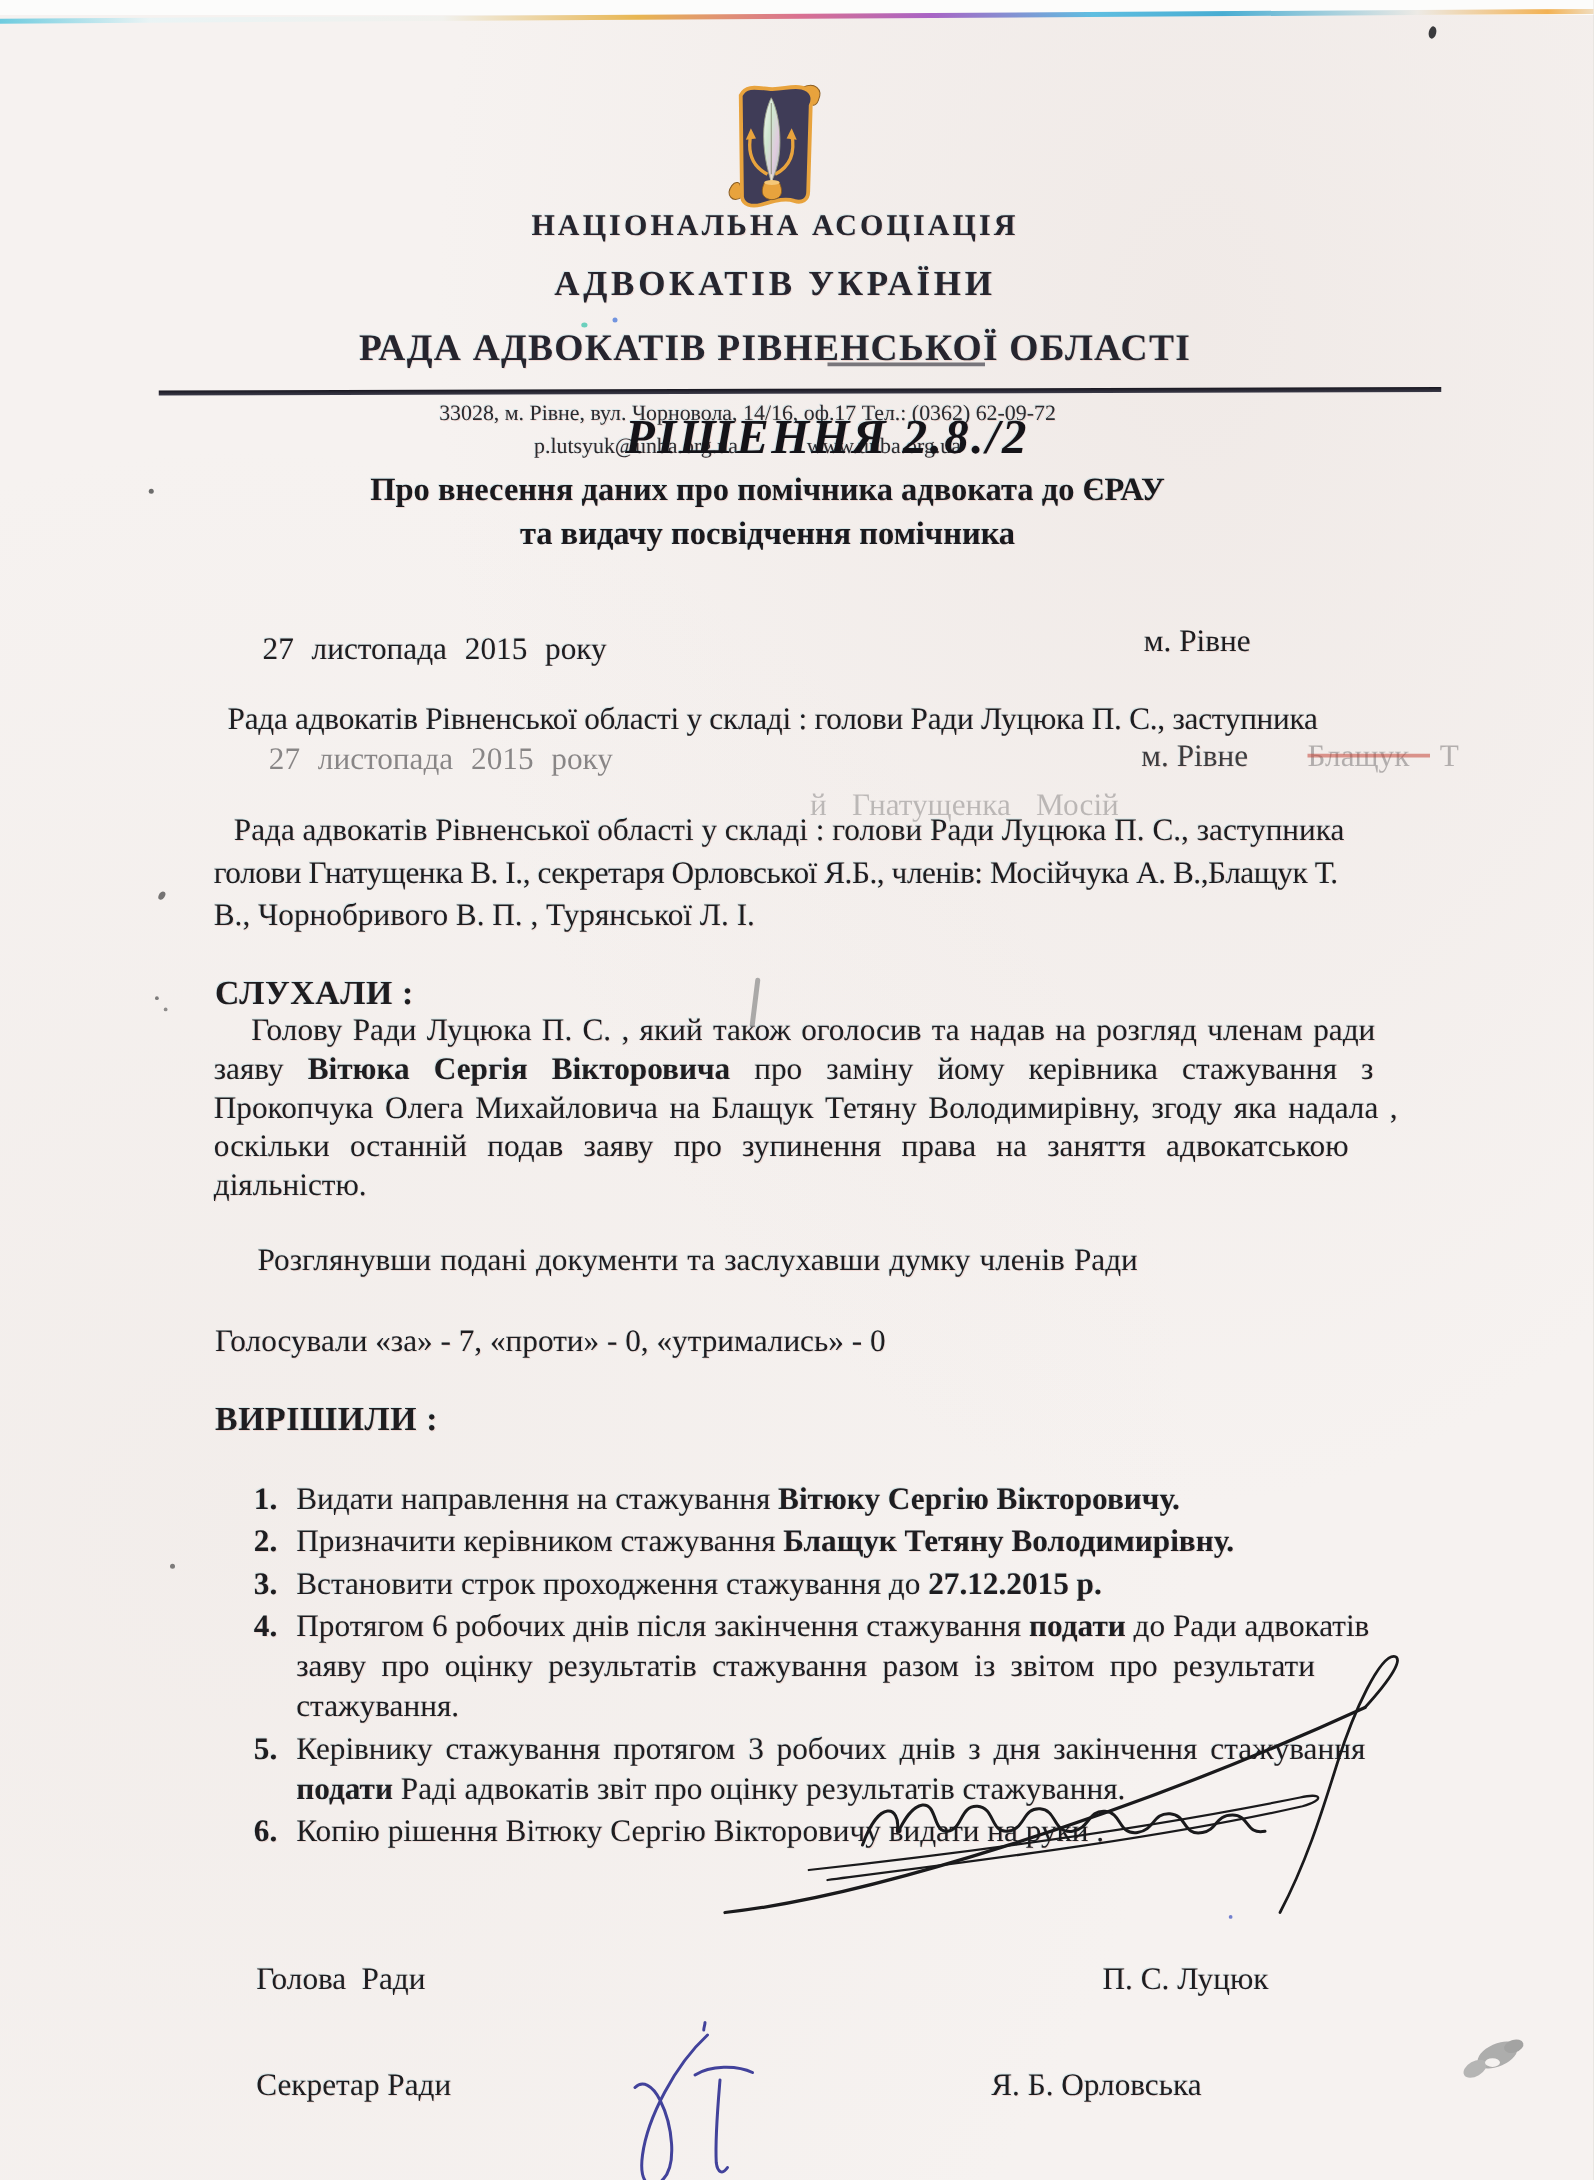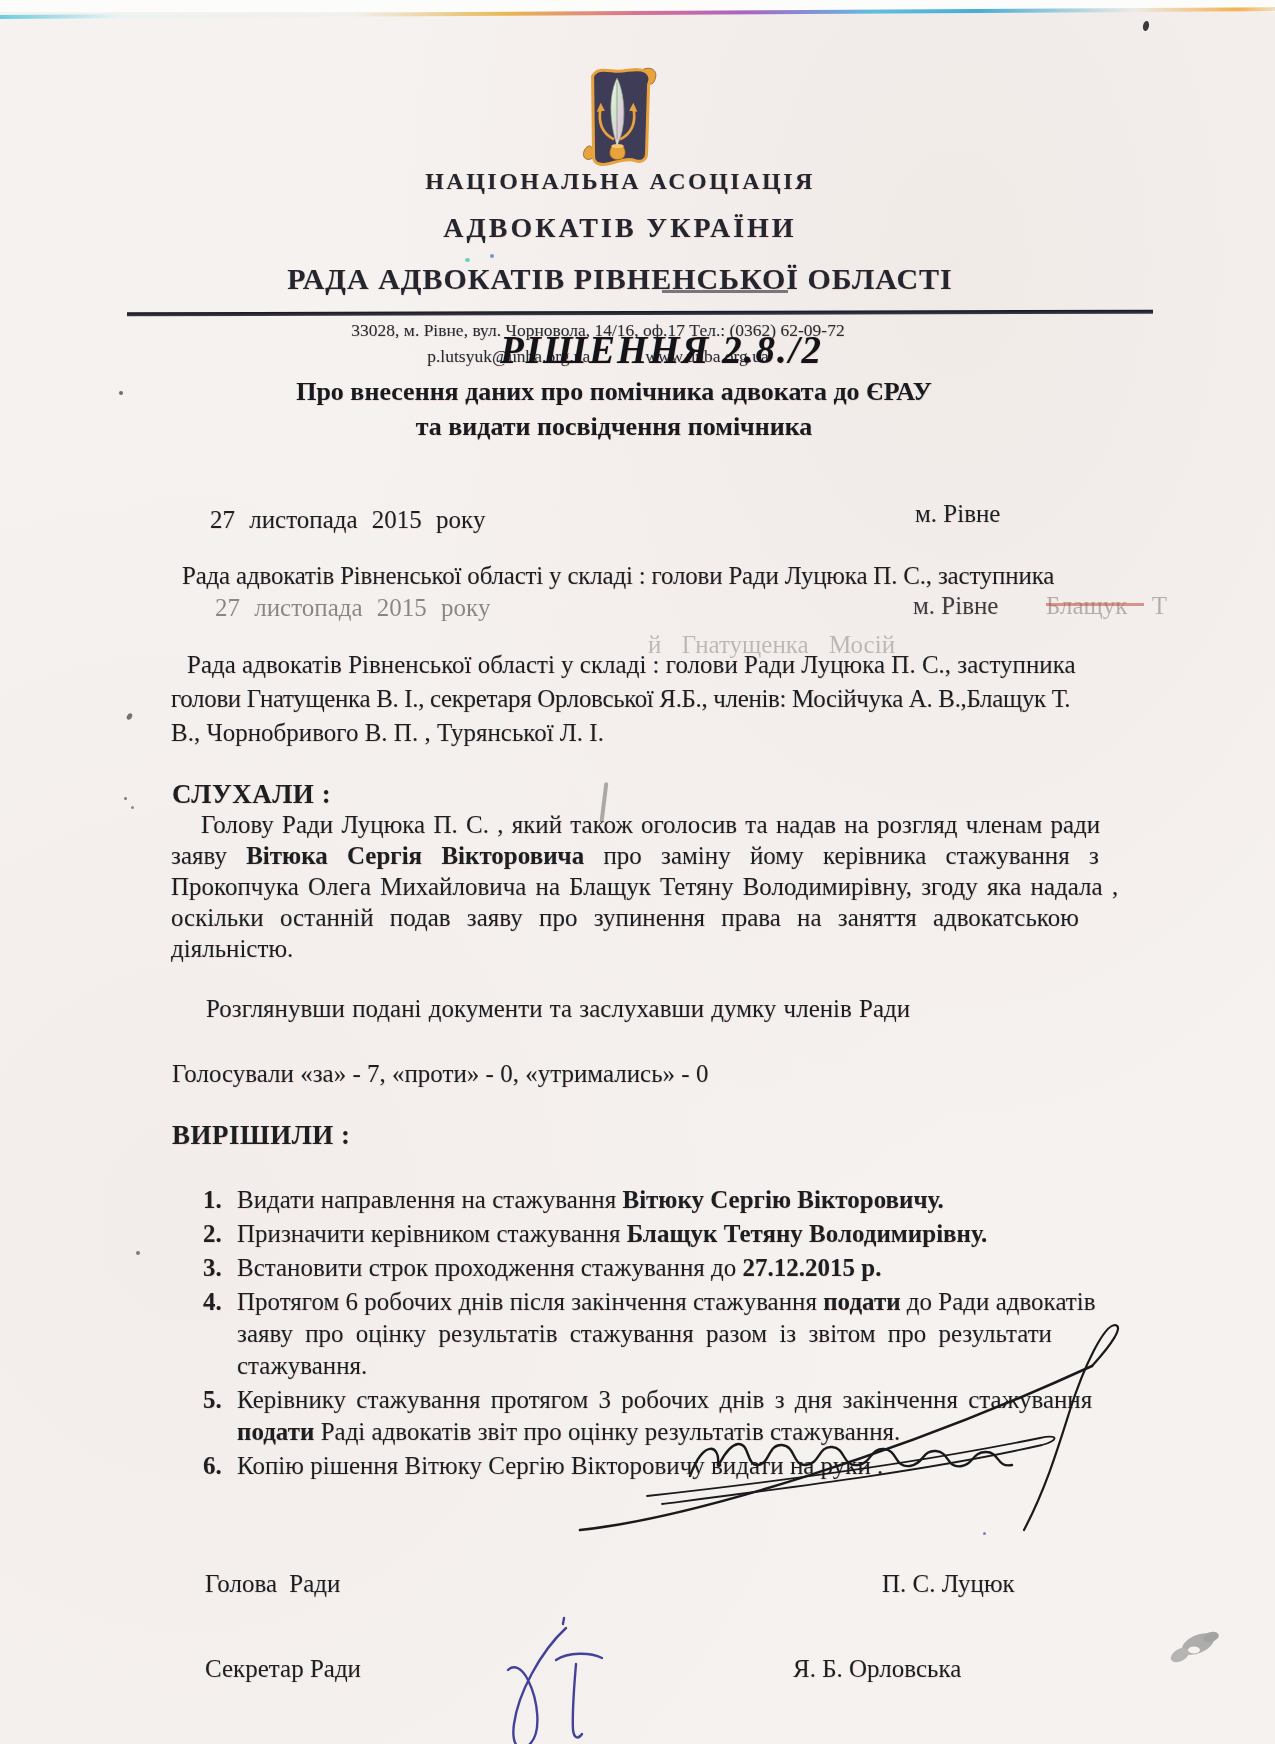--- a/index.html
+++ b/index.html
@@ -121,21 +121,21 @@
   <div class="abs hdr-rule"></div>
   <div class="abs ctr addr t">33028, м. Рівне, вул. Чорновола, 14/16, оф.17 Тел.: (0362) 62-09-72</div>
   <div class="abs emailrow t">
     <span>p.lutsyuk@unba.org.ua</span>
     <span>www.unba.org.ua</span>
   </div>
 
   <div class="abs decnum t">РІШЕННЯ 2.8./2</div>
 
   <div class="abs ctr subj1 t">Про внесення даних про помічника адвоката до ЄРАУ</div>
-  <div class="abs ctr subj2 t">та видати посвідчення помічника</div>
+  <div class="abs ctr subj2 t">та видачу посвідчення помічника</div>
 
   <div class="abs bodytxt date t">27 листопада 2015 року</div>
   <div class="abs bodytxt place t">м. Рівне</div>
 
   <div class="abs bodytxt comp-partial t">Рада адвокатів Рівненської області у складі : голови Ради Луцюка П. С., заступника</div>
 
   <div class="abs bodytxt g-date">27 листопада 2015 року</div>
   <div class="abs bodytxt g-mid">й Гнатущенка Мосій</div>
   <div class="abs bodytxt g-place t">м. Рівне</div>
   <div class="abs bodytxt g-right">Блащук Т</div>

